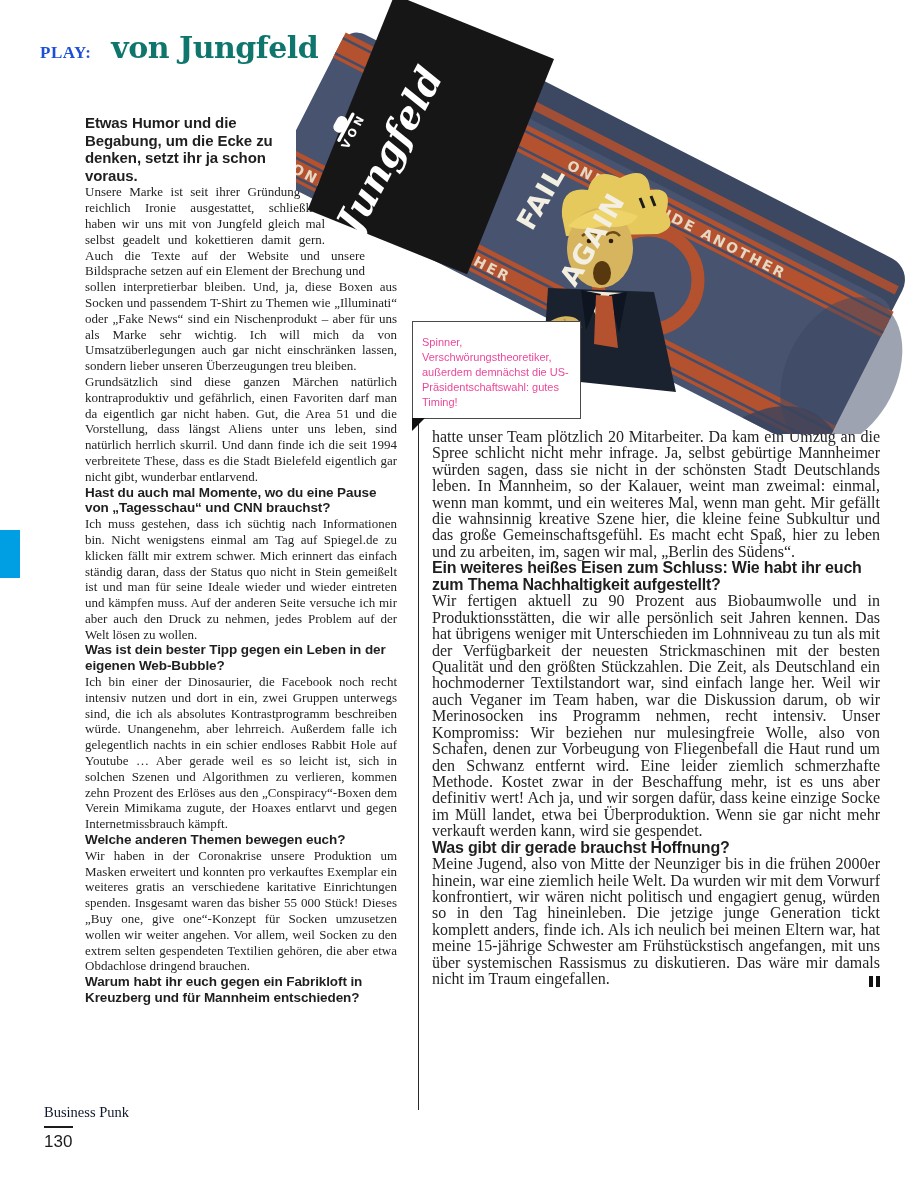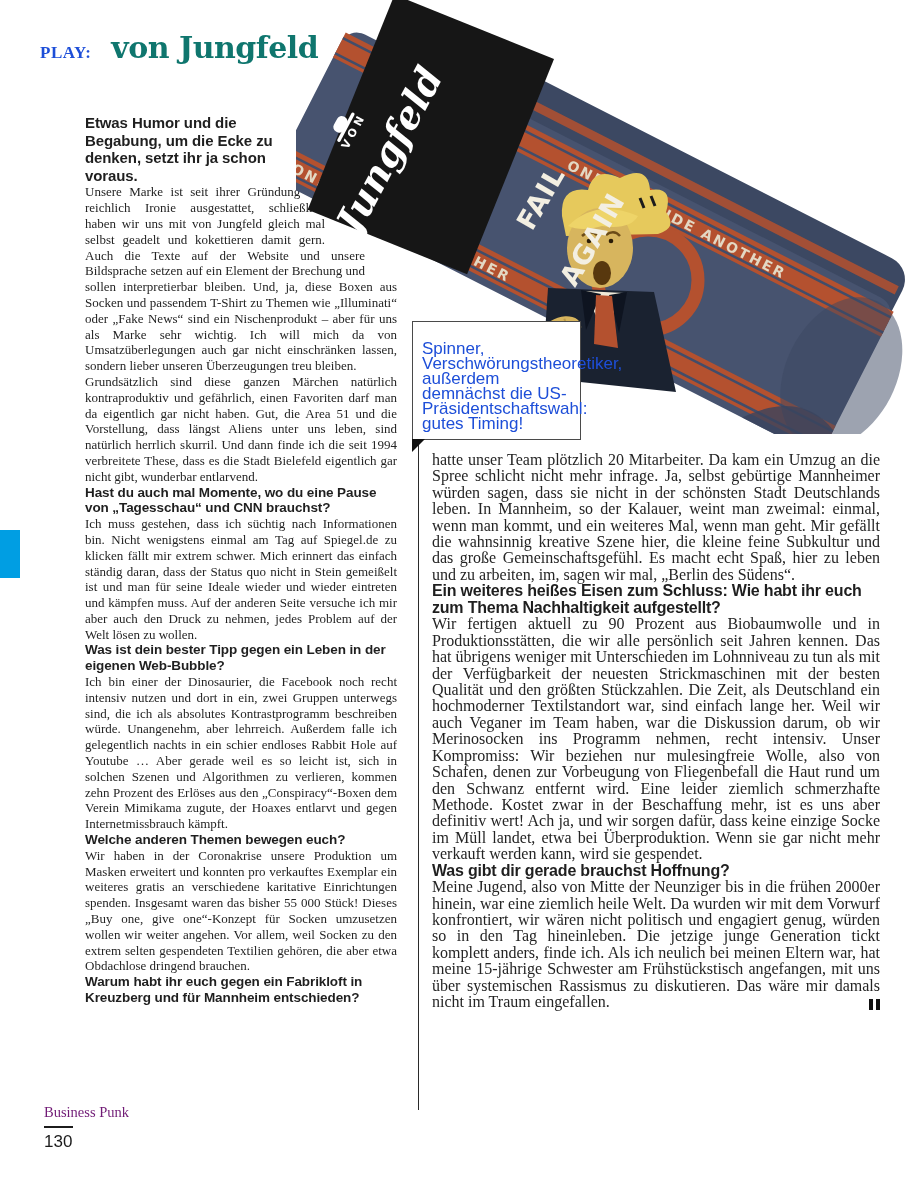--- a/index.html
+++ b/index.html
@@ -14,21 +14,21 @@
          letter-spacing:-.5px;margin-left:20px;}
 
   
   .accent-tab{position:absolute;left:0;top:530px;width:20px;height:48px;background:#009ee3;}
 
   
   .col{position:absolute;text-align:justify;hyphens:auto;-webkit-hyphens:auto;}
   .col p{margin:0;}
   .col-left{left:85px;top:114px;width:312px;height:1000px;
             font-size:13px;line-height:15.8px;overflow:hidden;}
-  .col-right{left:432px;top:452px;width:448px;height:680px;
+  .col-right{left:432px;top:429px;width:448px;height:680px;
              font-size:16px;line-height:16.4px;overflow:hidden;}
 
   
   .sp{float:right;clear:right;}
   .sp1{width:100px;height:56px;}
   .sp2{width:72px;height:62px;}
   .sp3{width:32px;height:32px;}
 
   .col .intro{font-family:"Liberation Sans",sans-serif;font-weight:700;font-size:15px;
               line-height:17.6px;color:#1f1f1f;text-align:left;letter-spacing:-.1px;}
@@ -50,28 +50,28 @@
               fill:#e3d9c4;letter-spacing:2.5px;}
   .slogan{font-family:"DejaVu Sans",sans-serif;font-weight:700;font-size:27px;
           fill:#f3efe2;letter-spacing:1px;}
   .script{font-family:"DejaVu Serif",serif;font-style:italic;font-weight:700;
           font-size:38px;fill:#ffffff;}
   .vonsmall{font-family:"DejaVu Sans",sans-serif;font-weight:700;font-size:11px;
             fill:#ffffff;letter-spacing:4px;}
 
   
   .caption{position:absolute;left:412px;top:321px;width:150px;z-index:3;background:#ffffff;
-           border:1px solid #4a4a4a;padding:19px 8px 8px 9px;
-           font-family:"Liberation Sans",sans-serif;font-size:17px;line-height:15px;color:#1d4ed8;}
+           border:1px solid #4a4a4a;padding:13px 8px 8px 9px;
+           font-family:"Liberation Sans",sans-serif;font-size:11px;line-height:15px;color:#ec4899;}
   .caption .tail{position:absolute;left:-1px;bottom:-13px;width:0;height:0;
                  border-top:13px solid #101010;border-right:13px solid transparent;}
 
   
   .footer{position:absolute;left:44px;top:1104px;}
-  .mag{font-family:"Liberation Serif",serif;font-size:14.5px;color:#701a75;}
+  .mag{font-family:"Liberation Serif",serif;font-size:14.5px;color:#0f172a;}
   .footer .rule{width:29px;height:2px;background:#1c1c1c;margin:5px 0 4px 0;}
   .pagenum{font-family:"Liberation Sans",sans-serif;font-weight:400;font-size:17px;color:#1c1c1c;}
 </style>
 </head>
 <body>
 
 <div id="page">
 
   <div class="header">
     <span class="kicker">PLAY:</span><span class="title">von Jungfeld</span>

